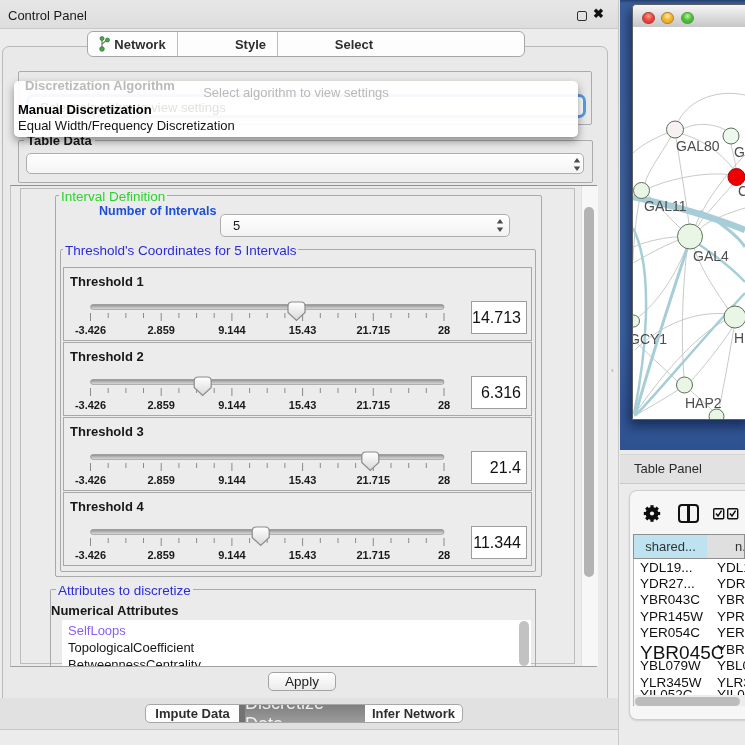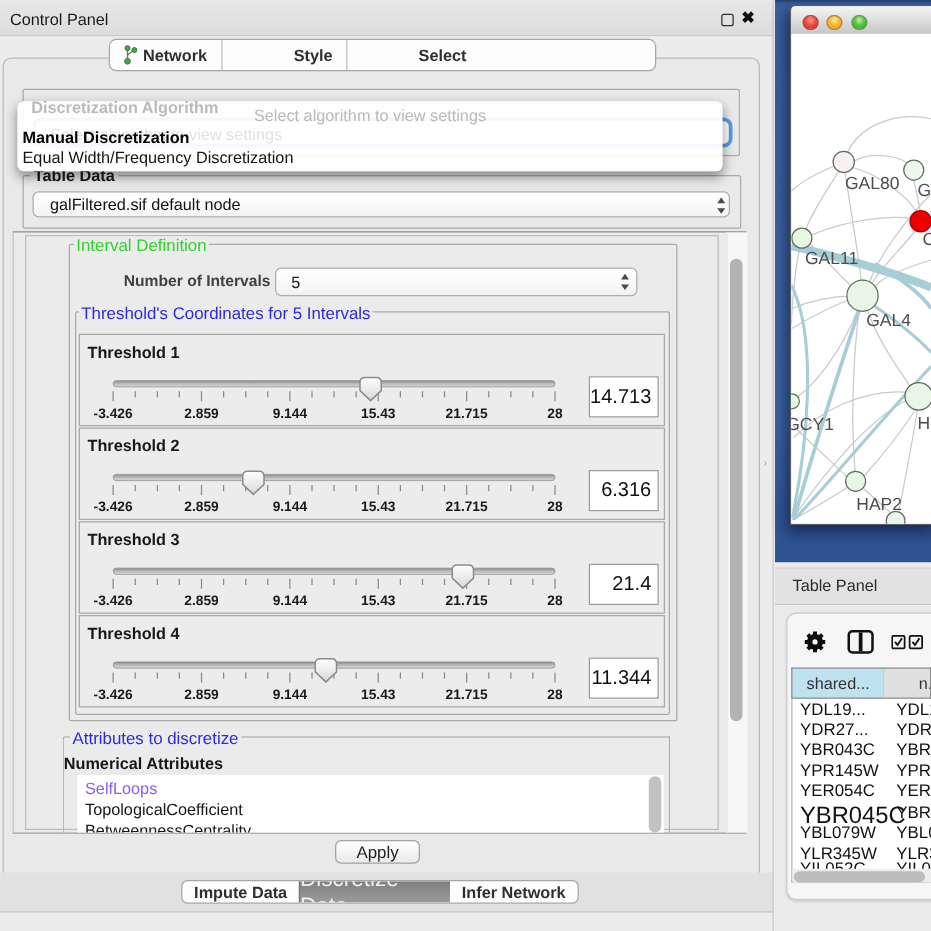--- a/index.html
+++ b/index.html
@@ -37,36 +37,35 @@
 
 <div class="abs" style="left:18px;top:71px;width:574px;height:54px;border:1px solid #ababab;border-radius:2px;box-sizing:border-box;"></div>
 <div class="abs b13" style="left:25px;top:78px;color:#333;">Discretization Algorithm</div>
 
 <div class="abs" style="left:26px;top:94px;width:560px;height:24px;background:#fff;border:3px solid #569ce2;border-radius:7px;box-sizing:border-box;"></div>
 
 <div class="abs" style="left:18px;top:140px;width:575px;height:43px;border:1px solid #ababab;border-radius:2px;box-sizing:border-box;"></div>
 <div class="abs b13" style="left:24px;top:133px;background:#ececec;padding:0 3px;color:#171717;">Table Data</div>
 
 <div class="abs" style="left:26px;top:153px;width:558px;height:21px;background:linear-gradient(#ffffff,#f4f4f4);border:1px solid #aeaeae;border-radius:5px;box-sizing:border-box;"></div>
-<div class="abs r13" style="left:40px;top:156px;color:#111;">galFiltered.sif default node</div>
 <svg class="abs" width="8" height="13" viewBox="0 0 8 13" style="left:573px;top:158px;">
   <path d="M4 0 L7.2 4.5 L0.8 4.5 Z" fill="#4a4a4a"></path>
       <path d="M4 13 L7.2 8.5 L0.8 8.5 Z" fill="#4a4a4a"></path>
 </svg>
 
 <div class="abs" style="left:10px;top:185px;width:587px;height:482px;background:#ebebeb;border-top:1px solid #8f8f8f;border-left:1px solid #c2c2c2;border-bottom:1px solid #9f9f9f;box-sizing:border-box;"></div>
 
 <div class="abs" style="left:581px;top:186px;width:16px;height:480px;background:#f7f7f7;border-left:1px solid #e2e2e2;"></div>
 <div class="abs" style="left:584px;top:207px;width:10px;height:370px;background:#b3b3b3;border-radius:6px;"></div>
 
 <div class="abs" style="left:20px;top:188px;width:555px;height:476px;border:1px solid #bcbcbc;box-sizing:border-box;"></div>
 
 <div class="abs" style="left:55px;top:195px;width:487px;height:382px;border:1px solid #a9a9a9;border-radius:2px;box-sizing:border-box;"></div>
 <div class="abs" style="left:59px;top:188.5px;font-size:13.5px;color:#2bd52b;background:#ebebeb;padding:0 2px;">Interval Definition</div>
-<div class="abs" style="left:99px;top:218px;font-size:12.5px;font-weight:bold;color:#404040;">Number of Intervals</div>
+<div class="abs" style="left:99px;top:204px;font-size:12.5px;font-weight:bold;color:#1d4ed8;">Number of Intervals</div>
 
 <div class="abs" style="left:220px;top:214px;width:290px;height:23px;background:linear-gradient(#ffffff,#f2f2f2);border:1px solid #aeaeae;border-radius:5px;box-sizing:border-box;"></div>
 <div class="abs r13" style="left:233px;top:218px;">5</div>
 <svg class="abs" width="8" height="13" viewBox="0 0 8 13" style="left:496px;top:219px;">
   <path d="M4 0 L7.2 4.5 L0.8 4.5 Z" fill="#4a4a4a"></path>
       <path d="M4 13 L7.2 8.5 L0.8 8.5 Z" fill="#4a4a4a"></path>
 </svg>
 
 <div class="abs" style="left:60px;top:249px;width:476px;height:323px;border:1px solid #a9a9a9;border-radius:2px;box-sizing:border-box;"></div>
 <div class="abs" style="left:63px;top:242.5px;font-size:13.5px;color:#2b2bdc;background:#ebebeb;padding:0 2px;">Threshold's Coordinates for 5 Intervals</div>
@@ -263,21 +262,21 @@
   <div class="r13" style="position:absolute;left:6px;top:3px;color:#8b5cf6;">SelfLoops</div>
   <div class="r13" style="position:absolute;left:6px;top:20px;color:#151515;">TopologicalCoefficient</div>
   <div class="r13" style="position:absolute;left:6px;top:37px;color:#151515;">BetweennessCentrality</div>
 </div>
 <div class="abs" style="left:519px;top:621px;width:10px;height:45px;background:#c2c2c2;border-radius:5px;"></div>
 
 <div class="abs" style="left:268px;top:672px;width:68px;height:19px;background:linear-gradient(#ffffff,#ebebeb);border:1px solid #a3a3a3;border-radius:5px;box-sizing:border-box;text-align:center;font-size:13.5px;font-weight:normal;color:#1d1d1d;line-height:17px;">Apply</div>
 
 <div class="abs" style="left:0;top:698px;width:619px;height:31px;background:#e1e1e1;border-bottom:1px solid #c6c6c6;"></div>
 <div class="abs" style="left:145px;top:704px;width:318px;height:19px;background:#fdfdfd;border:1px solid #a6a6a6;border-radius:5px;box-sizing:border-box;display:flex;overflow:hidden;">
-  <div class="b13" style="width:93px;display:flex;align-items:center;justify-content:center;border-right:1px solid #737373;color:#2e2e2e;">Impute Data</div>
+  <div class="b13" style="width:93px;display:flex;align-items:center;justify-content:center;border-right:6px solid #737373;color:#2e2e2e;">Impute Data</div>
   <div style="width:120px;display:flex;align-items:center;justify-content:center;background:linear-gradient(#7f7f7f,#9b9b9b);color:#efefef;font-size:18px;">Discretize Data</div>
   <div class="b13" style="flex:1;display:flex;align-items:center;justify-content:center;color:#2e2e2e;">Infer Network</div>
 </div>
 
 <div class="abs" style="left:14px;top:81px;width:564px;height:56px;background:rgba(255,255,255,0.94);border-radius:5px;box-shadow:0 4px 9px rgba(0,0,0,0.42);"></div>
 <div class="abs b13" style="left:25px;top:78px;color:rgba(95,95,95,0.38);">Discretization Algorithm</div>
 <div class="abs r13" style="left:40px;top:100px;color:rgba(120,120,120,0.22);">Select algorithm to view settings</div>
 <div class="abs r13" style="left:14px;top:85px;width:564px;text-align:center;color:#b9b9b9;">Select algorithm to view settings</div>
 <div class="abs b13" style="left:18px;top:102px;color:#000;">Manual Discretization</div>
 <div class="abs r13" style="left:18px;top:118px;color:#141414;">Equal Width/Frequency Discretization</div>

